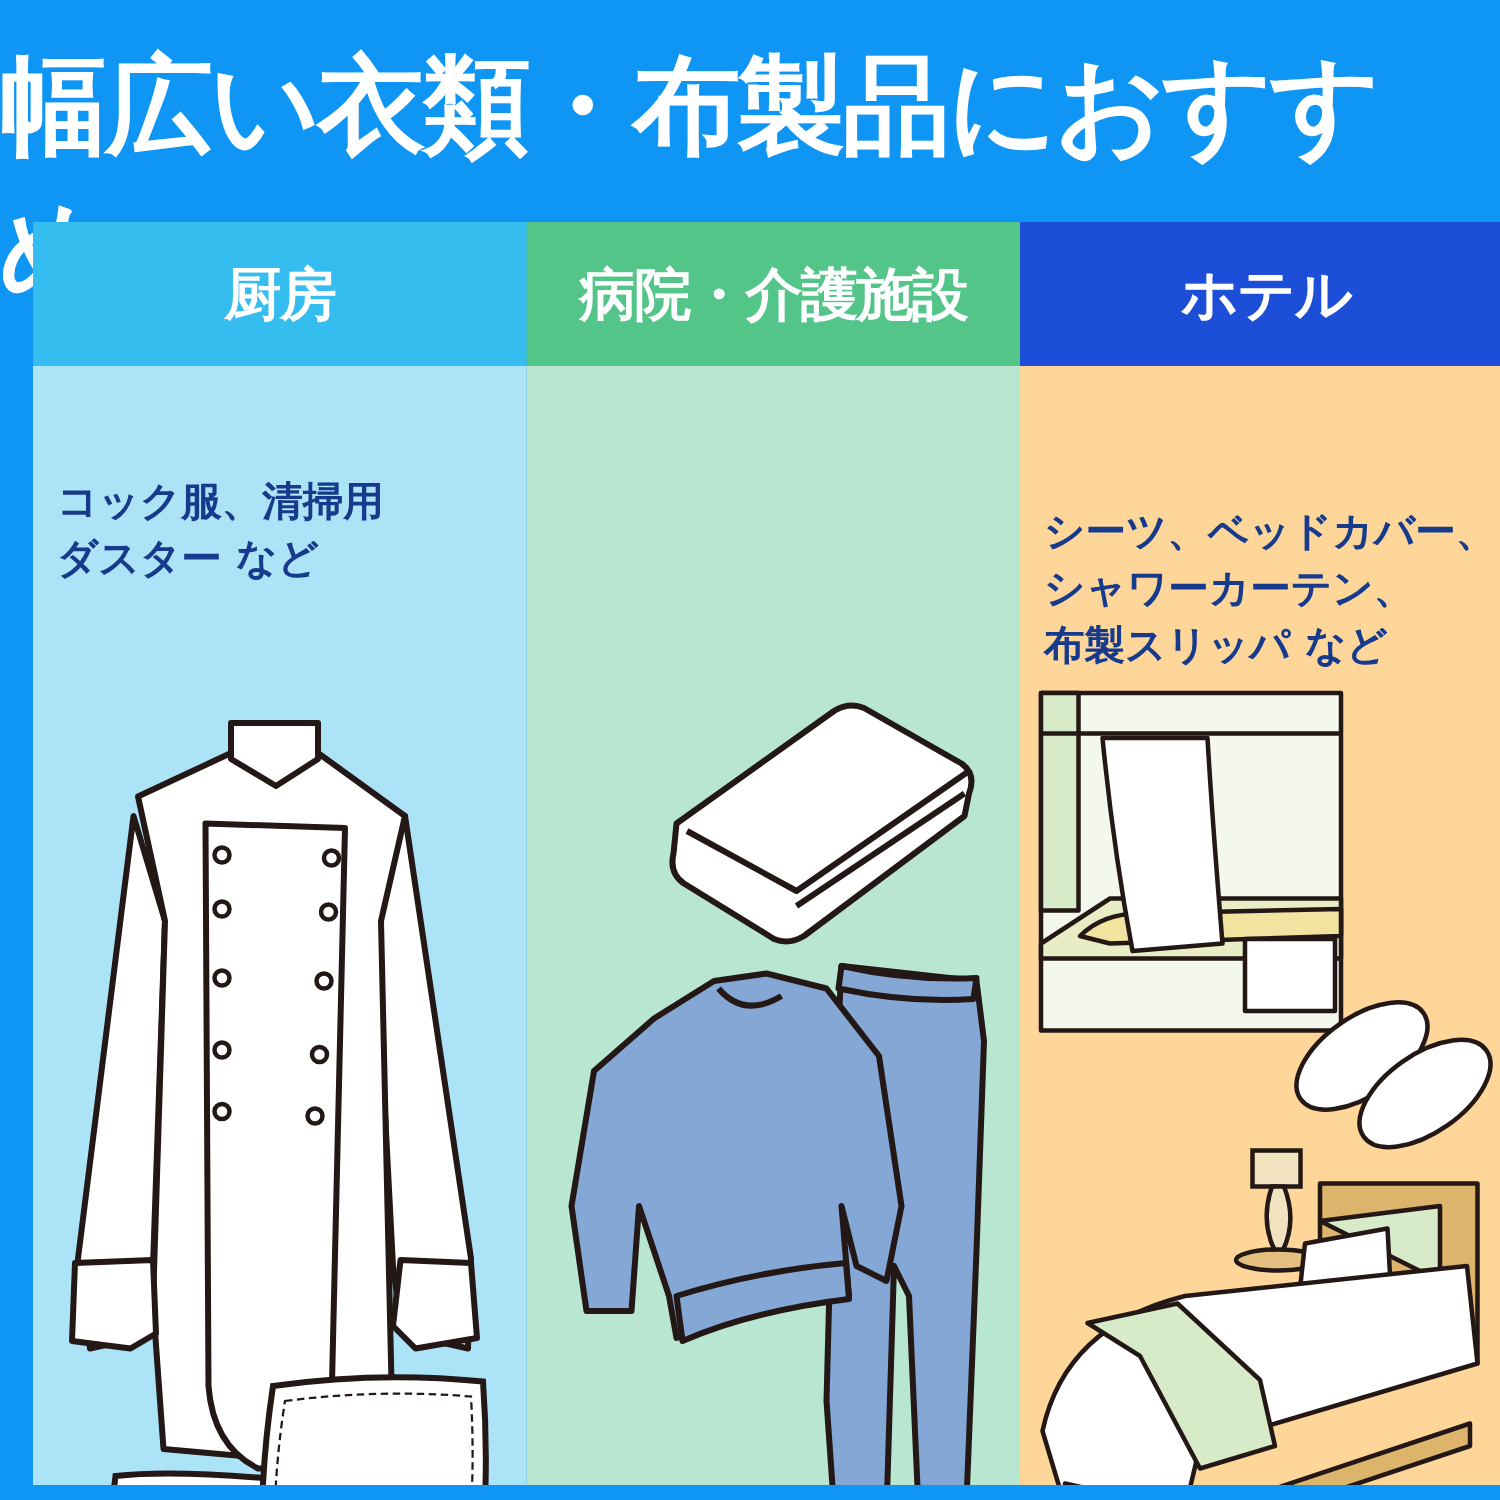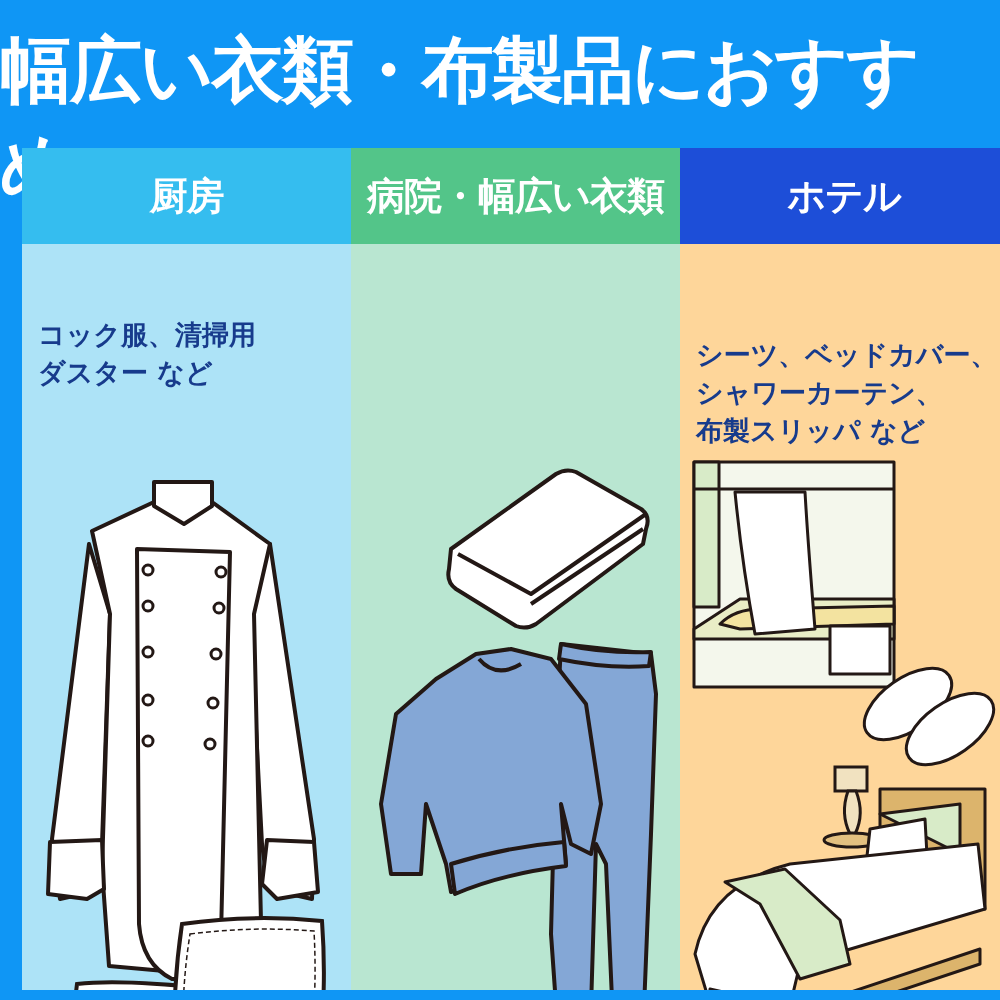--- a/index.html
+++ b/index.html
@@ -58,21 +58,21 @@
         </g>
         <g stroke="#231815" stroke-width="1.5" fill="none" stroke-dasharray="5 3">
           <path d="M62 750 Q100 745 182 755 Q186 815 178 880 Q110 884 60 882 Q55 820 62 750 Z"></path>
           <path d="M168 690 Q230 682 292 687 Q296 760 285 826 Q220 820 163 826 Q157 760 168 690 Z"></path>
         </g>
       </svg>
     </div>
   </div>
 
   <div class="col" style="width:329px;">
-    <div class="col-head" style="background:#53c589;">病院・幅広い衣類</div>
+    <div class="col-head" style="background:#53c589;">病院・介護施設</div>
     <div class="col-body" style="background:#b9e6d1;">
       <svg class="art" width="329" height="746" viewBox="0 0 329 746">
 
         <g stroke="#231815" stroke-width="4" fill="#fff" stroke-linejoin="round">
           <path d="M100 305 L205 230 Q215 224 225 228 L290 265 Q300 272 295 285 L292 300 L185 380 Q175 386 165 382 L105 345 Q95 338 98 325 Z"></path>
           <path d="M107 310 L180 350 L295 270" fill="none"></path>
           <path d="M180 360 L292 285" fill="none"></path>
         </g>
 
         <g stroke="#231815" stroke-width="4" fill="#84a7d6" stroke-linejoin="round">

